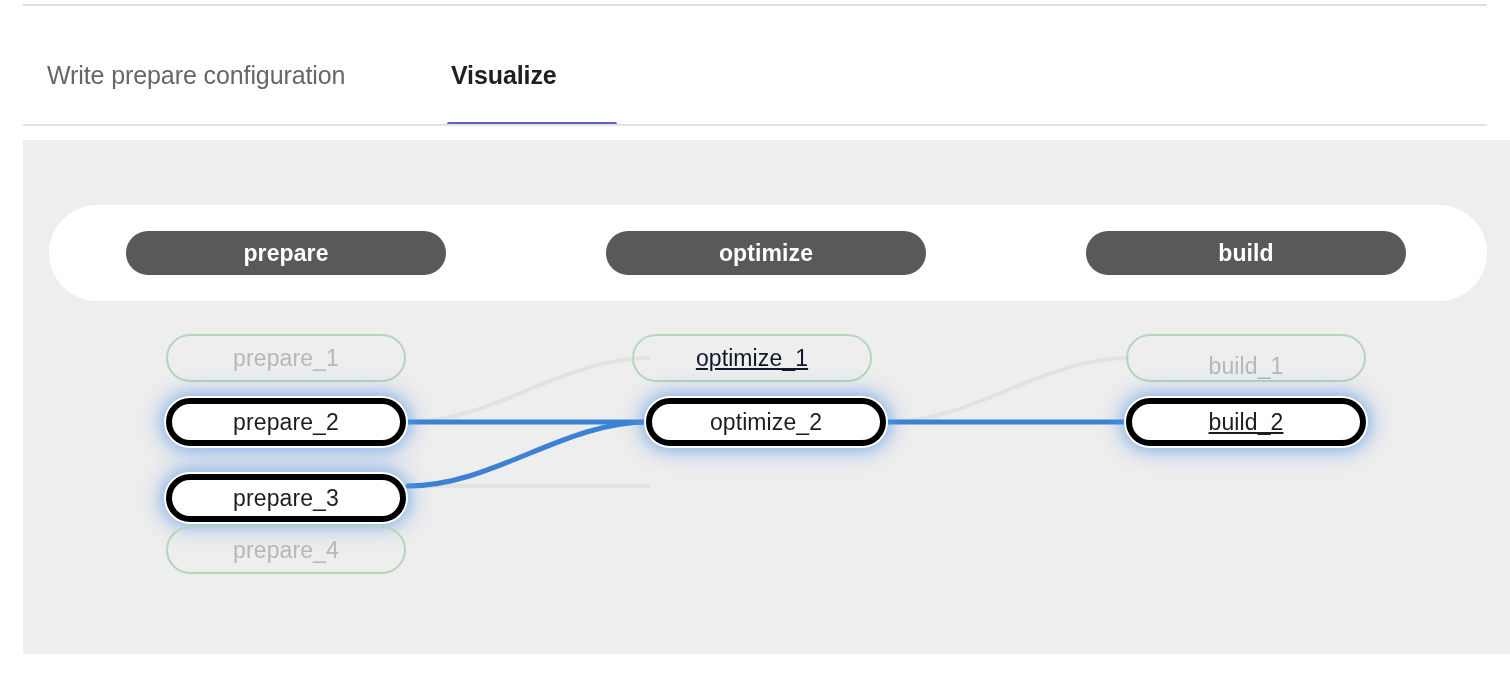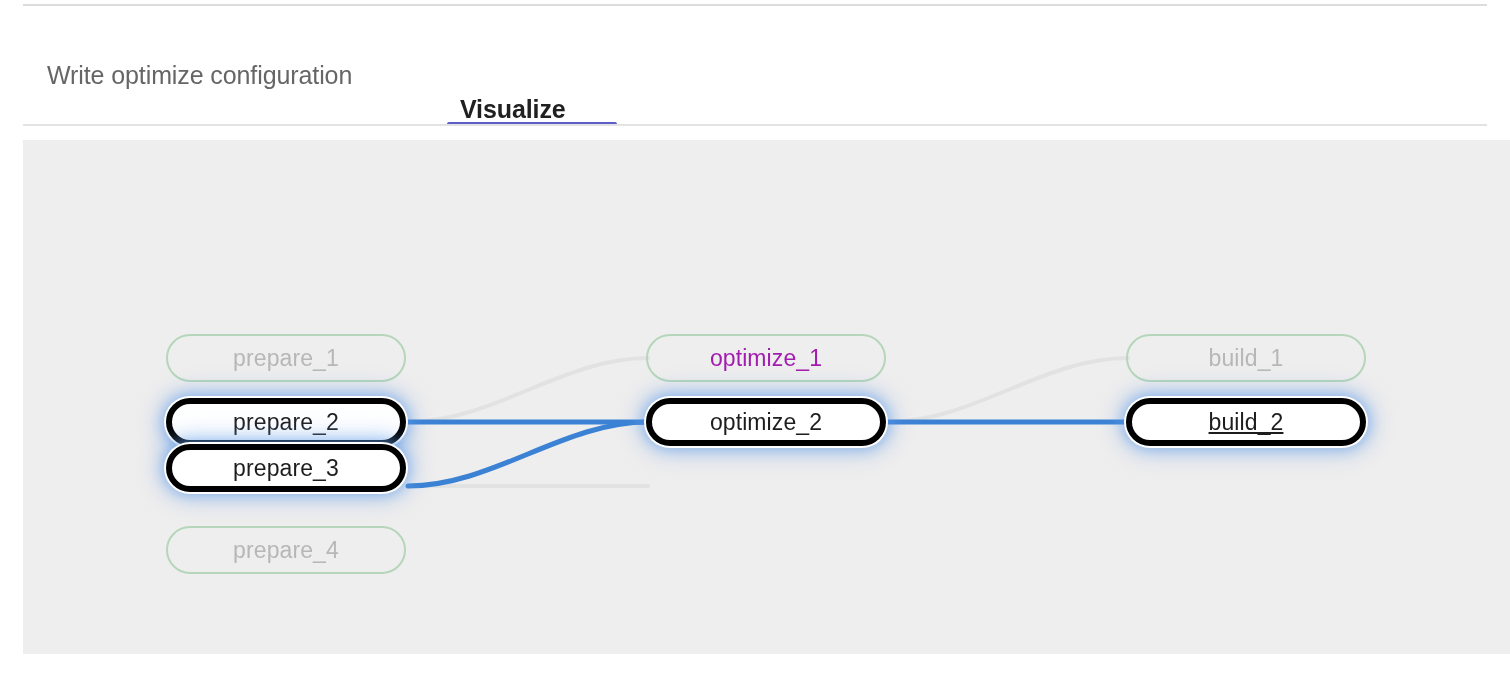--- a/index.html
+++ b/index.html
@@ -58,21 +58,21 @@
     font-size: 25px;
     line-height: 30px;
     letter-spacing: -0.1px;
     white-space: nowrap;
   }
   .tab-inactive { left: 24px; }
   .tab-inactive .tab-label {
     color: #666666;
     font-weight: 400;
   }
-  .tab-active { left: 437px; align-items: flex-end; }
+  .tab-active { left: 428px; }
   .tab-active .tab-label {
     color: #202020;
     font-weight: 700;
   }
   .tab-indicator {
     position: absolute;
     left: 424px;
     bottom: 0px;
     width: 170px;
     height: 4px;
@@ -164,61 +164,72 @@
                 0 0 26px 8px rgba(110,165,235,0.32);
   }
 </style>
 </head>
 <body>
 
 <div class="top-rule"></div>
 
 <div class="tabbar">
   <div class="tab tab-inactive">
-    <span class="tab-label">Write optimize configuration</span>
+    <span class="tab-label">Write prepare configuration</span>
   </div>
   <div class="tab tab-active">
     <span class="tab-label">Visualize</span>
   </div>
   <div class="tab-indicator" id="tab-indicator" style="background: rgb(91, 95, 199);"></div>
   <div class="tabbar-underline"></div>
 </div>
 
 <div class="graph-panel">
 
+  <div class="stage-bar" id="stage-bar">
+      <div class="stage-pill" style="left: 77px; width: 320px; background: rgb(89, 89, 89);">
+        <span>prepare</span>
+      </div>
+      <div class="stage-pill" style="left: 557px; width: 320px; background: rgb(89, 89, 89);">
+        <span>optimize</span>
+      </div>
+      <div class="stage-pill" style="left: 1037px; width: 320px; background: rgb(89, 89, 89);">
+        <span>build</span>
+      </div>
+    </div>
 
   <svg class="edges" id="edges-layer" viewBox="0 0 1487 514" width="1487" height="514" xmlns="http://www.w3.org/2000/svg">
       <path d="M 385 282 C 470 282 540 218 625 218" fill="none" stroke-linecap="round" stroke="#e2e2e2" stroke-width="4"></path>
       <path d="M 385 346 L 625 346" fill="none" stroke-linecap="round" stroke="#e2e2e2" stroke-width="4"></path>
       <path d="M 865 282 C 950 282 1020 218 1105 218" fill="none" stroke-linecap="round" stroke="#e2e2e2" stroke-width="4"></path>
       <path d="M 385 282 L 625 282" fill="none" stroke-linecap="round" stroke="#3b82d4" stroke-width="5"></path>
       <path d="M 385 346 C 470 346 540 282 625 282" fill="none" stroke-linecap="round" stroke="#3b82d4" stroke-width="5"></path>
       <path d="M 865 282 L 1105 282" fill="none" stroke-linecap="round" stroke="#3b82d4" stroke-width="5"></path>
     </svg>
 
   <div class="nodes" id="nodes-layer">
       <div class="node dim" style="left: 143px; top: 194px; width: 240px; border-color: rgb(181, 214, 186); color: rgb(183, 183, 183);">
         <span>prepare_1</span>
       </div>
       <div class="node hl" style="left: 143px; top: 258px; width: 240px;">
         <span>prepare_2</span>
       </div>
-      <div class="node hl" style="left: 143px; top: 304px; width: 240px; justify-content: center;">
+      <div class="node hl" style="left: 143px; top: 334px; width: 240px; justify-content: center;">
         <span>prepare_3</span>
       </div>
       <div class="node dim" style="left: 143px; top: 386px; width: 240px; border-color: rgb(181, 214, 186); color: rgb(183, 183, 183);">
         <span>prepare_4</span>
       </div>
-      <div class="node dim" style="left: 623px; top: 194px; width: 240px; border-color: rgb(181, 214, 186); color: #a21caf;">
+      <div class="node dim" style="left: 609px; top: 194px; width: 240px; border-color: rgb(181, 214, 186); color: #0f172a; text-decoration: underline;">
         <span>optimize_1</span>
       </div>
       <div class="node hl" style="left: 623px; top: 258px; width: 240px;">
         <span>optimize_2</span>
       </div>
-      <div class="node dim" style="left: 1103px; top: 194px; width: 240px; border-color: rgb(181, 214, 186); color: rgb(183, 183, 183);">
+      <div class="node dim" style="left: 1103px; top: 194px; width: 240px; border-color: rgb(181, 214, 186); color: rgb(183, 183, 183); align-items: flex-end;">
         <span>build_1</span>
       </div>
       <div class="node hl" style="left: 1103px; top: 258px; width: 240px; text-decoration: underline;">
         <span>build_2</span>
       </div>
     </div>
 
 </div>
 
 </body></html>

